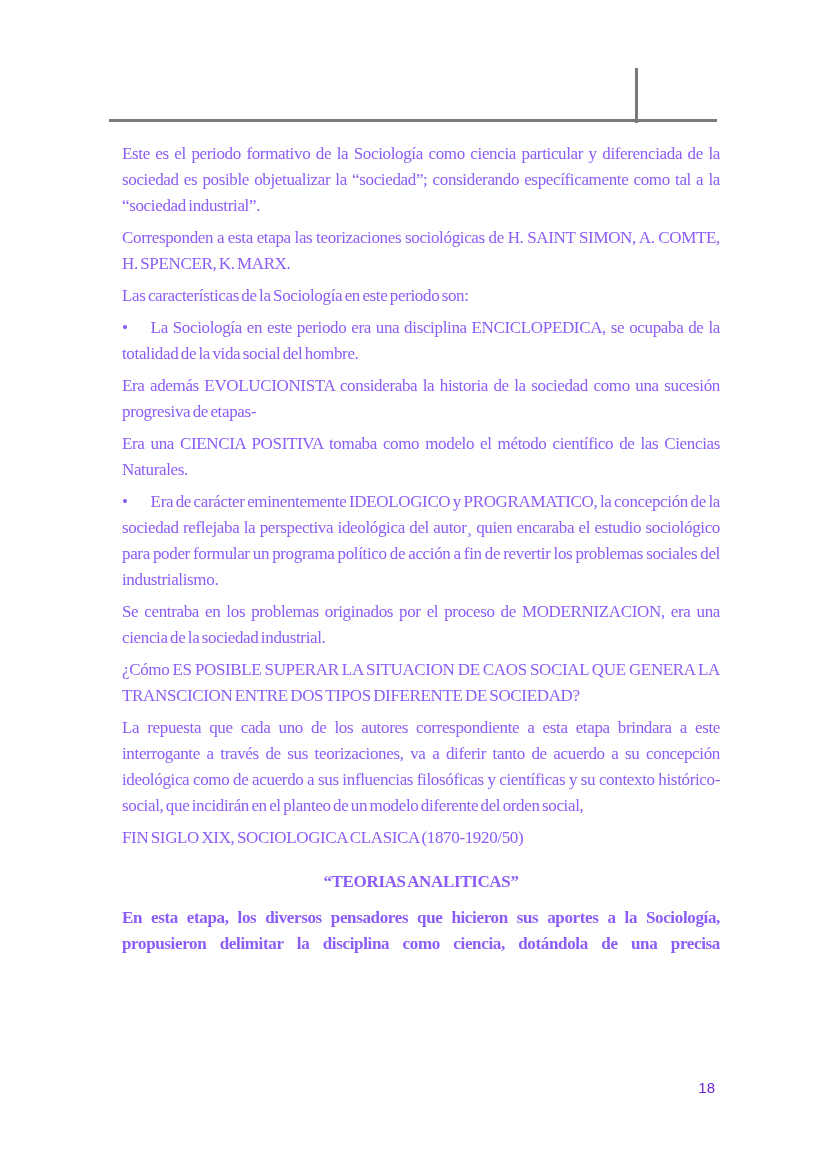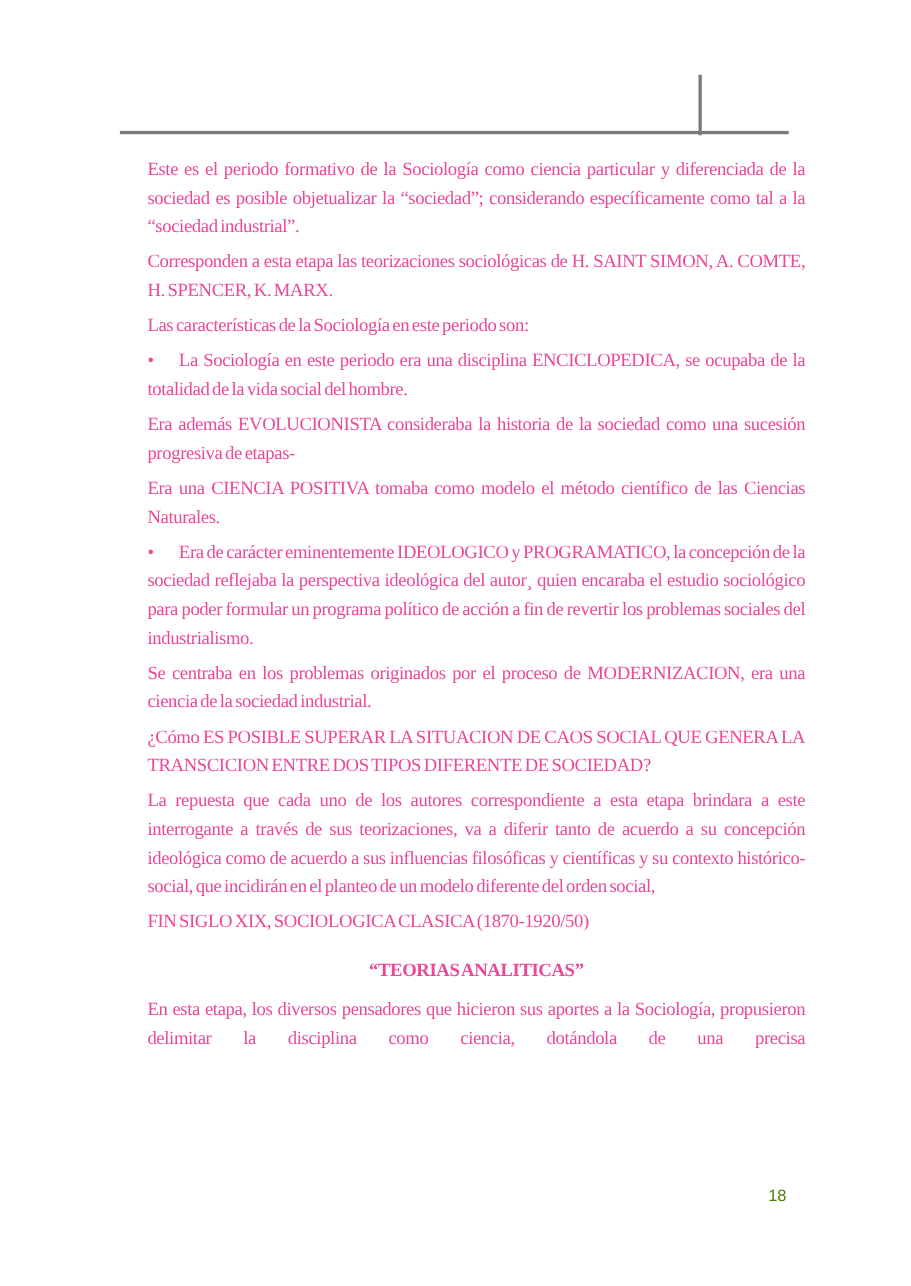--- a/index.html
+++ b/index.html
@@ -25,55 +25,56 @@
   .header-vmark {
     position: absolute;
     left: 635px;
     top: 68px;
     width: 3px;
     height: 55px;
     background: #7a7a7a;
   }
   .content {
     position: absolute;
-    left: 134px;
+    left: 122px;
     top: 141px;
     width: 598px;
-    color: #ec4899;
+    color: #8b5cf6;
     font-size: 17px;
     line-height: 26px;
     letter-spacing: -0.35px;
     word-spacing: -1.5px;
   }
   .para {
     margin: 0 0 6px 0;
     text-align: justify;
   }
   .para.justify-last {
     text-align-last: justify;
+    font-weight: bold;
   }
   .para.heading {
     font-weight: bold;
     text-align: center;
     margin: 18px 0 10px 0;
   }
   .bullet-marker {
     display: inline;
   }
   .bullet-tab {
     display: inline-block;
     width: 23px;
   }
   .page-number {
     position: absolute;
     top: 1079px;
     right: 113px;
     font-family: "Liberation Sans", sans-serif;
     font-size: 15px;
-    color: #4d7c0f;
+    color: #6d28d9;
     text-align: right;
   }
 </style>
 </head>
 <body>
 
 <div class="header-rule"></div>
 <div class="header-vmark"></div>
 
 <div class="content" id="content">

